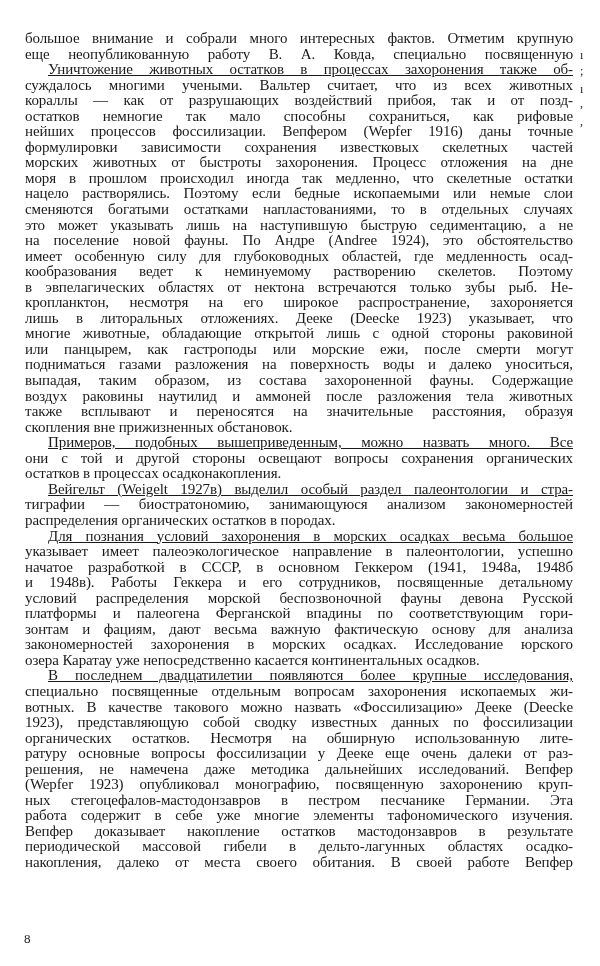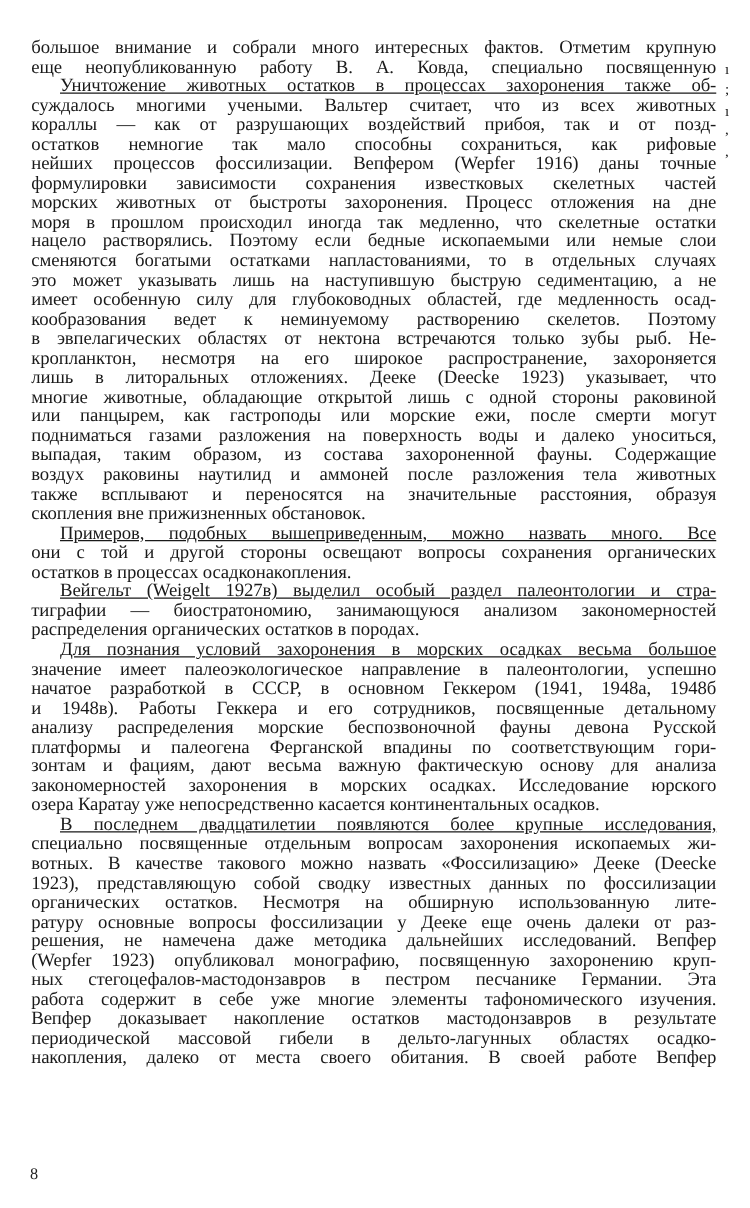--- a/index.html
+++ b/index.html
@@ -35,43 +35,44 @@
     <div class="line">суждалось многими учеными. Вальтер считает, что из всех животных</div>
     <div class="line">кораллы — как от разрушающих воздействий прибоя, так и от позд-</div>
     <div class="line">остатков немногие так мало способны сохраниться, как рифовые</div>
     <div class="line">нейших процессов фоссилизации. Вепфером (Wepfer 1916) даны точные</div>
     <div class="line">формулировки зависимости сохранения известковых скелетных частей</div>
     <div class="line">морских животных от быстроты захоронения. Процесс отложения на дне</div>
     <div class="line">моря в прошлом происходил иногда так медленно, что скелетные остатки</div>
     <div class="line">нацело растворялись. Поэтому если бедные ископаемыми или немые слои</div>
     <div class="line">сменяются богатыми остатками напластованиями, то в отдельных случаях</div>
     <div class="line">это может указывать лишь на наступившую быструю седиментацию, а не</div>
+    <div class="line">на поселение новой фауны. По Андре (Andree 1924), это обстоятельство</div>
     <div class="line">имеет особенную силу для глубоководных областей, где медленность осад-</div>
     <div class="line">кообразования ведет к неминуемому растворению скелетов. Поэтому</div>
     <div class="line">в эвпелагических областях от нектона встречаются только зубы рыб. Не-</div>
     <div class="line">кропланктон, несмотря на его широкое распространение, захороняется</div>
     <div class="line">лишь в литоральных отложениях. Деeке (Deecke 1923) указывает, что</div>
     <div class="line">многие животные, обладающие открытой лишь с одной стороны раковиной</div>
     <div class="line">или панцырем, как гастроподы или морские ежи, после смерти могут</div>
     <div class="line">подниматься газами разложения на поверхность воды и далеко уноситься,</div>
     <div class="line">выпадая, таким образом, из состава захороненной фауны. Содержащие</div>
     <div class="line">воздух раковины наутилид и аммоней после разложения тела животных</div>
     <div class="line">также всплывают и переносятся на значительные расстояния, образуя</div>
     <div class="line last">скопления вне прижизненных обстановок.</div>
     <div class="line indent">Примеров, подобных вышеприведенным, можно назвать много. Все</div>
     <div class="line">они с той и другой стороны освещают вопросы сохранения органических</div>
     <div class="line last">остатков в процессах осадконакопления.</div>
     <div class="line indent">Вейгельт (Weigelt 1927в) выделил особый раздел палеонтологии и стра-</div>
     <div class="line">тиграфии — биостратономию, занимающуюся анализом закономерностей</div>
     <div class="line last">распределения органических остатков в породах.</div>
     <div class="line indent">Для познания условий захоронения в морских осадках весьма большое</div>
-    <div class="line">значение имеет палеоэкологическое направление в палеонтологии, успешно</div>
+    <div class="line">указывает имеет палеоэкологическое направление в палеонтологии, успешно</div>
     <div class="line">начатое разработкой в СССР, в основном Геккером (1941, 1948а, 1948б</div>
     <div class="line">и 1948в). Работы Геккера и его сотрудников, посвященные детальному</div>
-    <div class="line">анализу распределения морские беспозвоночной фауны девона Русской</div>
+    <div class="line">условий распределения морской беспозвоночной фауны девона Русской</div>
     <div class="line">платформы и палеогена Ферганской впадины по соответствующим гори-</div>
     <div class="line">зонтам и фациям, дают весьма важную фактическую основу для анализа</div>
     <div class="line">закономерностей захоронения в морских осадках. Исследование юрского</div>
     <div class="line last">озера Каратау уже непосредственно касается континентальных осадков.</div>
     <div class="line indent">В последнем двадцатилетии появляются более крупные исследования,</div>
     <div class="line">специально посвященные отдельным вопросам захоронения ископаемых жи-</div>
     <div class="line">вотных. В качестве такового можно назвать «Фоссилизацию» Деeке (Deecke</div>
     <div class="line">1923), представляющую собой сводку известных данных по фоссилизации</div>
     <div class="line">органических остатков. Несмотря на обширную использованную лите-</div>
     <div class="line">ратуру основные вопросы фоссилизации у Деeке еще очень далеки от раз-</div>

